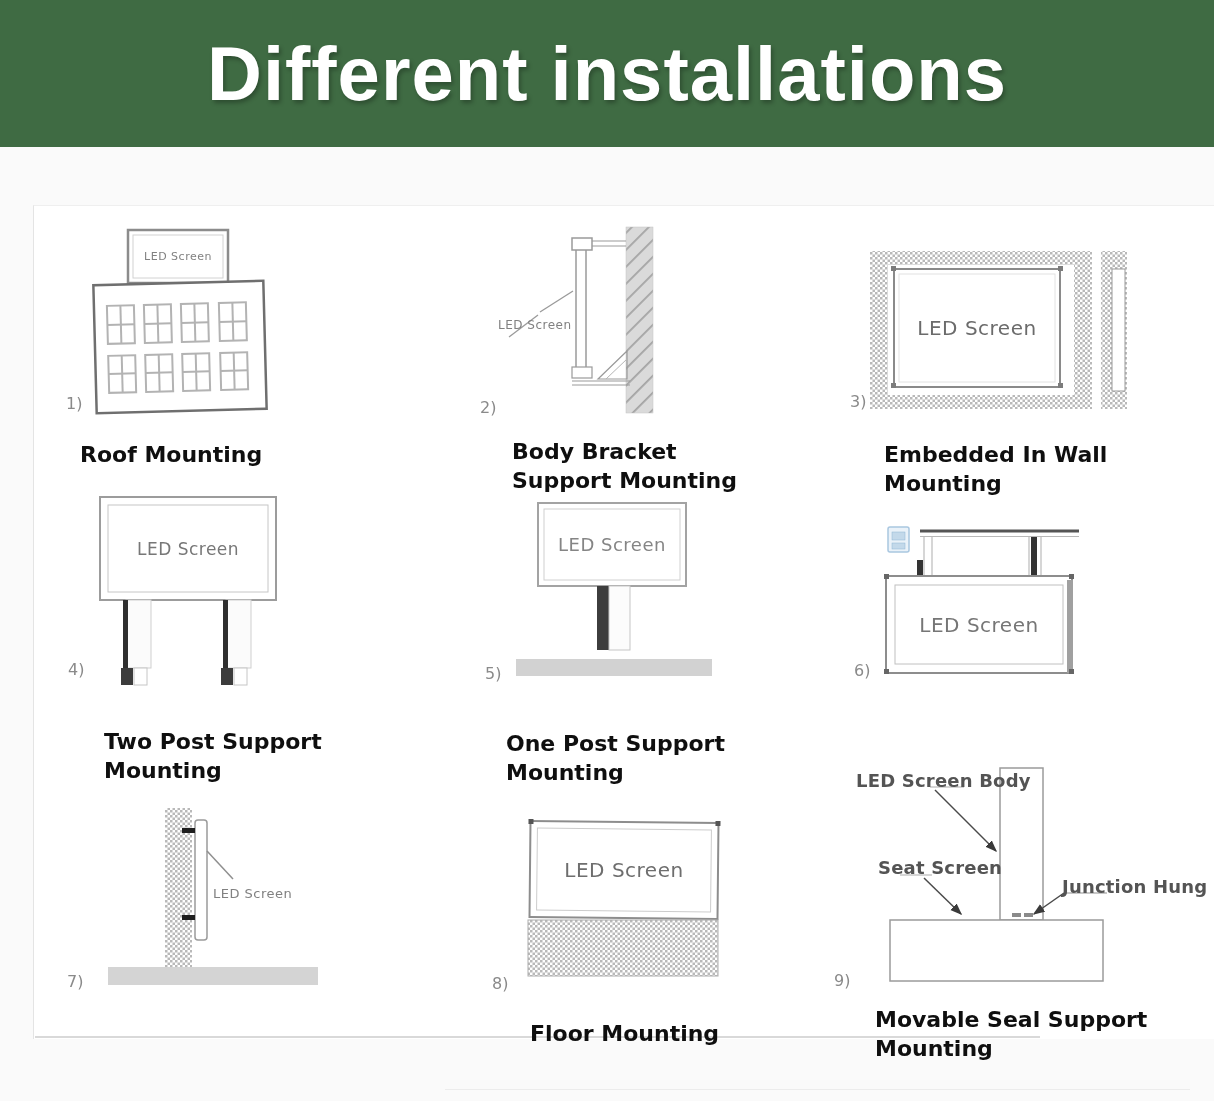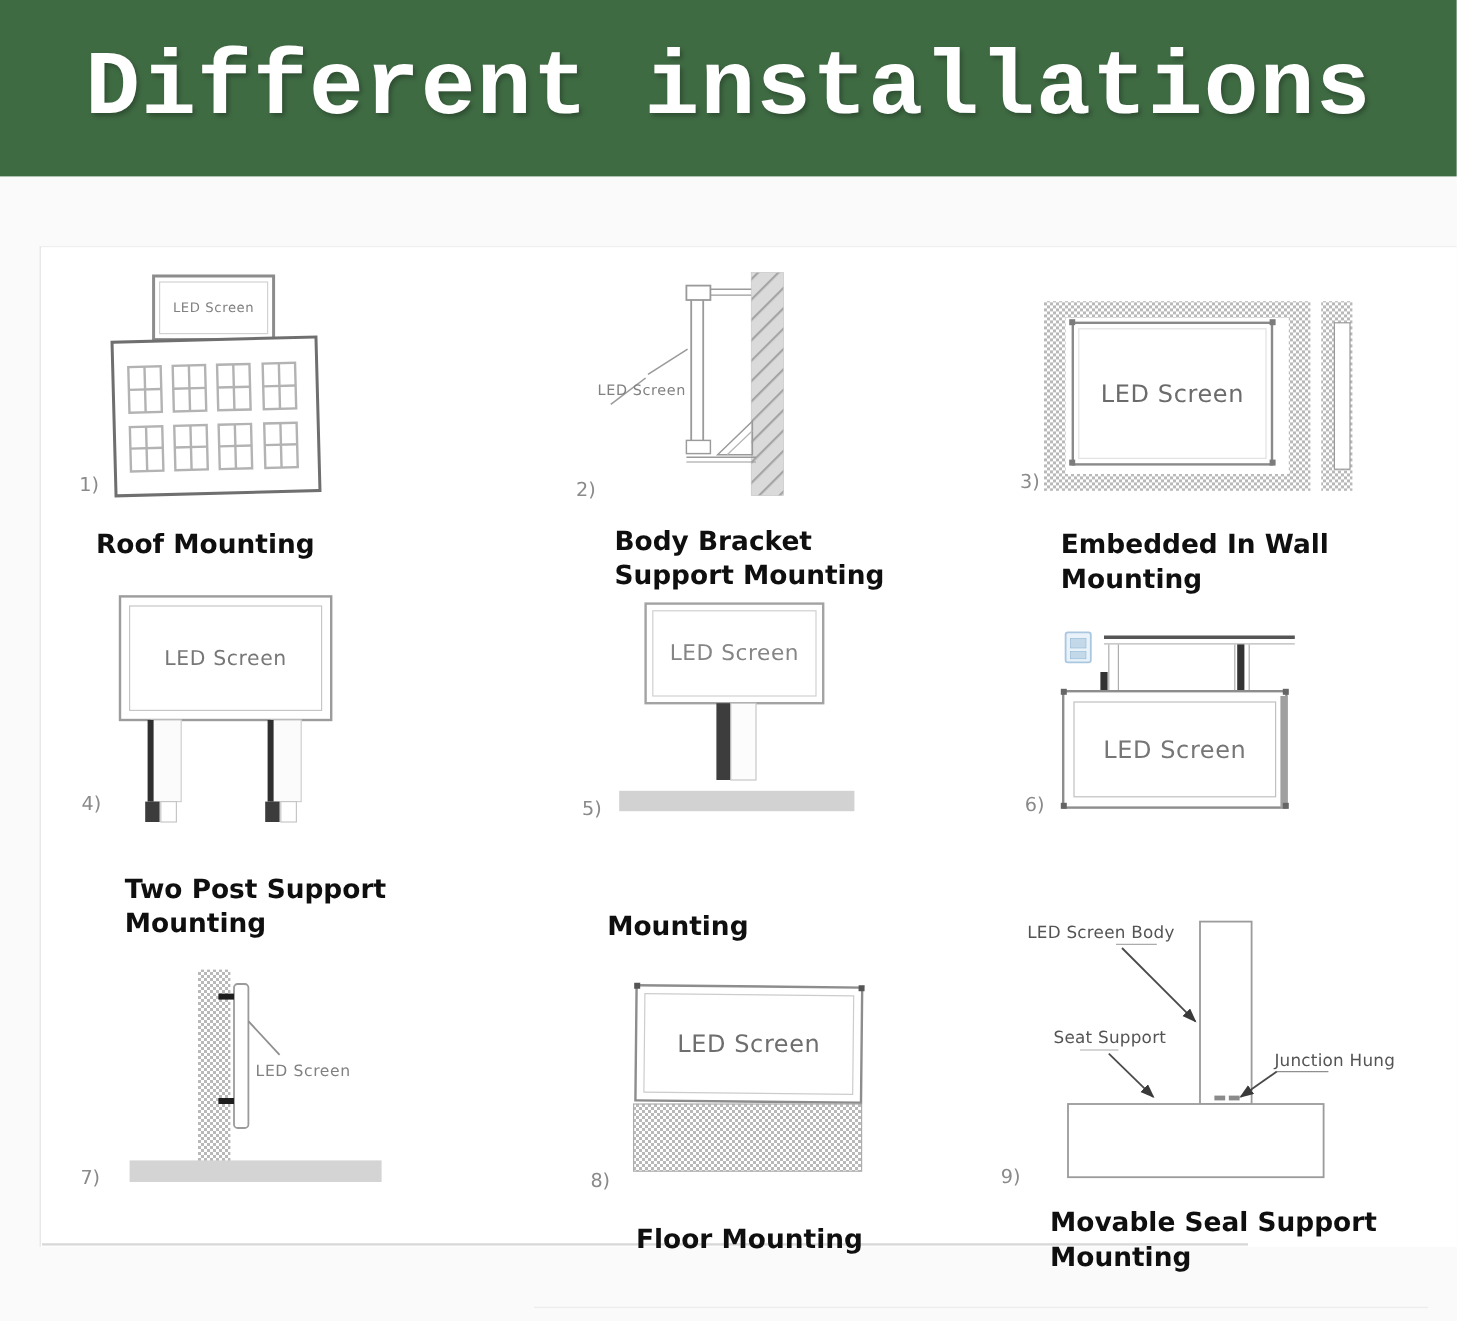--- a/index.html
+++ b/index.html
@@ -5,21 +5,21 @@
   html,body{margin:0;padding:0;}
   body{
     width:1214px;height:1101px;position:relative;overflow:hidden;
     background:#fafafa;font-family:"DejaVu Sans",sans-serif;
   }
   .header{
     position:absolute;left:0;top:0;width:1214px;height:147px;
     background:#3f6b43;display:flex;align-items:center;justify-content:center;
   }
   .header h1{
-    margin:0;color:#ffffff;font-family:Liberation Mono, monospace;
+    margin:0;color:#ffffff;font-family:Liberation Sans, sans-serif;
     font-size:76px;font-weight:700;letter-spacing:1px;
     text-shadow:2px 3px 4px rgba(0,0,0,0.28);white-space:nowrap;
   }
   .panel{
     position:absolute;left:33px;top:205px;width:1181px;height:833px;
     background:#ffffff;border-left:1px solid #e4e4e4;border-top:1px solid #efefef;
   }
   .bottom-line{
     position:absolute;left:35px;top:1036px;width:1005px;height:2px;
     background:#d9d9d9;z-index:1;
@@ -35,21 +35,21 @@
   }
   .cap{
     position:absolute;color:#0f0f0f;font-weight:700;font-size:22px;
     line-height:29px;z-index:3;white-space:nowrap;
   }
   .slabel{
     position:absolute;color:#818181;z-index:3;letter-spacing:0.5px;
   }
   .slabel.center{display:flex;align-items:center;justify-content:center;text-align:center;}
   .ann{
-    position:absolute;color:#545454;font-weight:400;font-size:14px;z-index:3;
+    position:absolute;color:#545454;font-weight:700;font-size:18px;z-index:3;
     letter-spacing:0.2px;white-space:nowrap;
   }
 </style>
 </head>
 <body>
 
 <svg width="0" height="0" style="position:absolute" aria-hidden="true">
   <defs>
     <pattern id="dots" width="5" height="5" patternUnits="userSpaceOnUse">
       <rect width="5" height="5" fill="#ffffff"></rect>
@@ -185,21 +185,21 @@
   <svg width="390" height="300">
     <rect x="108" y="13" width="148" height="83" fill="#fff" stroke="#a3a3a3" stroke-width="2"></rect>
     <rect x="114" y="19" width="136" height="71" fill="none" stroke="#d0d0d0" stroke-width="1"></rect>
     <rect x="167" y="96" width="12" height="64" fill="#3d3d3d"></rect>
     <rect x="179" y="96" width="21" height="64" fill="#fcfcfc" stroke="#c6c6c6" stroke-width="1"></rect>
     <rect x="86" y="169" width="196" height="17" fill="#d2d2d2"></rect>
   </svg>
   <div class="slabel center" style="left:108px;top:13px;width:148px;height:83px;font-size:18px;color:#858585">LED Screen</div>
   <div class="num" style="left:55px;top:174px">5)</div>
   <div class="cap" style="left:76px;top:239px">
-    <br>
+    <span>One Post Support</span><br>
     <span>Mounting</span>
   </div>
 </div>
 
 <div class="cell" style="left:820px;top:490px;width:394px;height:300px">
   <svg width="394" height="300">
     <g>
       <rect x="68" y="37" width="21" height="25" rx="2" fill="#eaf2f9" stroke="#a9c7e0" stroke-width="1.5"></rect>
       <rect x="72" y="42" width="13" height="8" fill="#c3d9ea" stroke="#8fb6d4" stroke-width="0.5"></rect>
       <rect x="72" y="53" width="13" height="6" fill="#c3d9ea" stroke="#8fb6d4" stroke-width="0.5"></rect>
@@ -262,20 +262,20 @@
     <rect x="192" y="163" width="9" height="4" fill="#8a8a8a"></rect>
     <rect x="204" y="163" width="9" height="4" fill="#8a8a8a"></rect>
     <line x1="110" y1="37" x2="144" y2="37" stroke="#ababab" stroke-width="1"></line>
     <line x1="115" y1="40" x2="176" y2="101" stroke="#4a4a4a" stroke-width="1.5" marker-end="url(#arrow)"></line>
     <line x1="80" y1="125" x2="112" y2="125" stroke="#ababab" stroke-width="1"></line>
     <line x1="104" y1="128" x2="141" y2="164" stroke="#4a4a4a" stroke-width="1.5" marker-end="url(#arrow)"></line>
     <line x1="244" y1="143" x2="287" y2="143" stroke="#8f8f8f" stroke-width="1"></line>
     <line x1="244" y1="143" x2="214" y2="164" stroke="#4a4a4a" stroke-width="1.5" marker-end="url(#arrow)"></line>
   </svg>
   <div class="ann" style="left:36px;top:20px">LED Screen Body</div>
-  <div class="ann" style="left:58px;top:107px">Seat Support</div>
+  <div class="ann" style="left:58px;top:107px">Seat Screen</div>
   <div class="ann" style="left:242px;top:126px">Junction Hung</div>
   <div class="num" style="left:14px;top:221px">9)</div>
   <div class="cap" style="left:55px;top:255px">
     <span>Movable Seal Support</span><br>
     <span>Mounting</span>
   </div>
 </div>
 
 </body></html>

